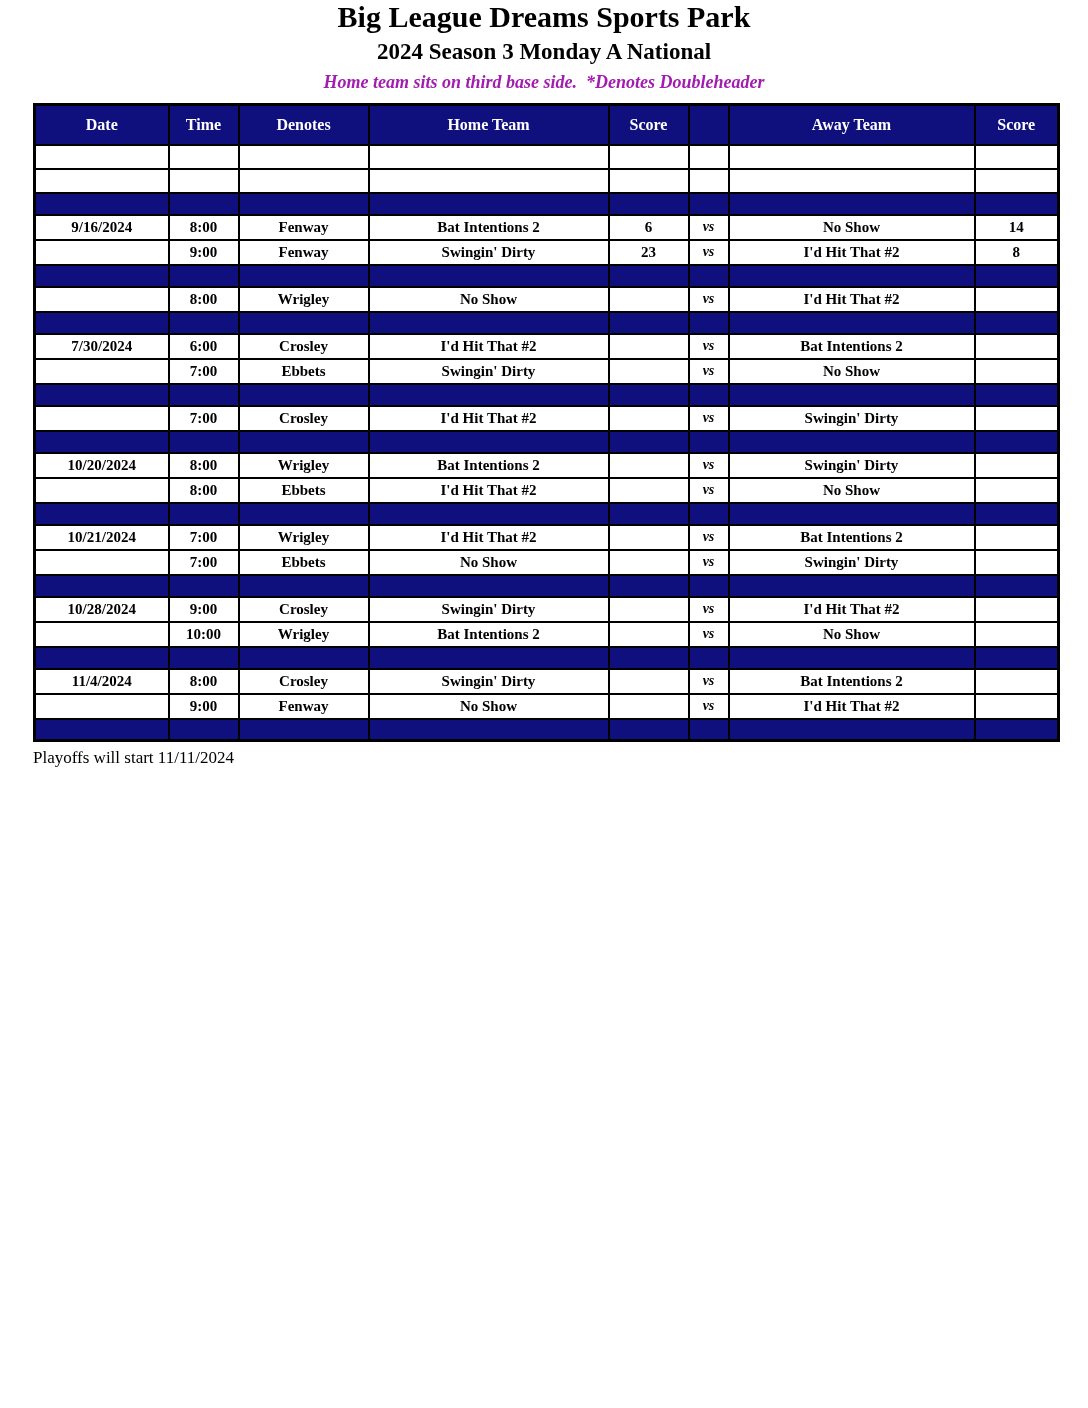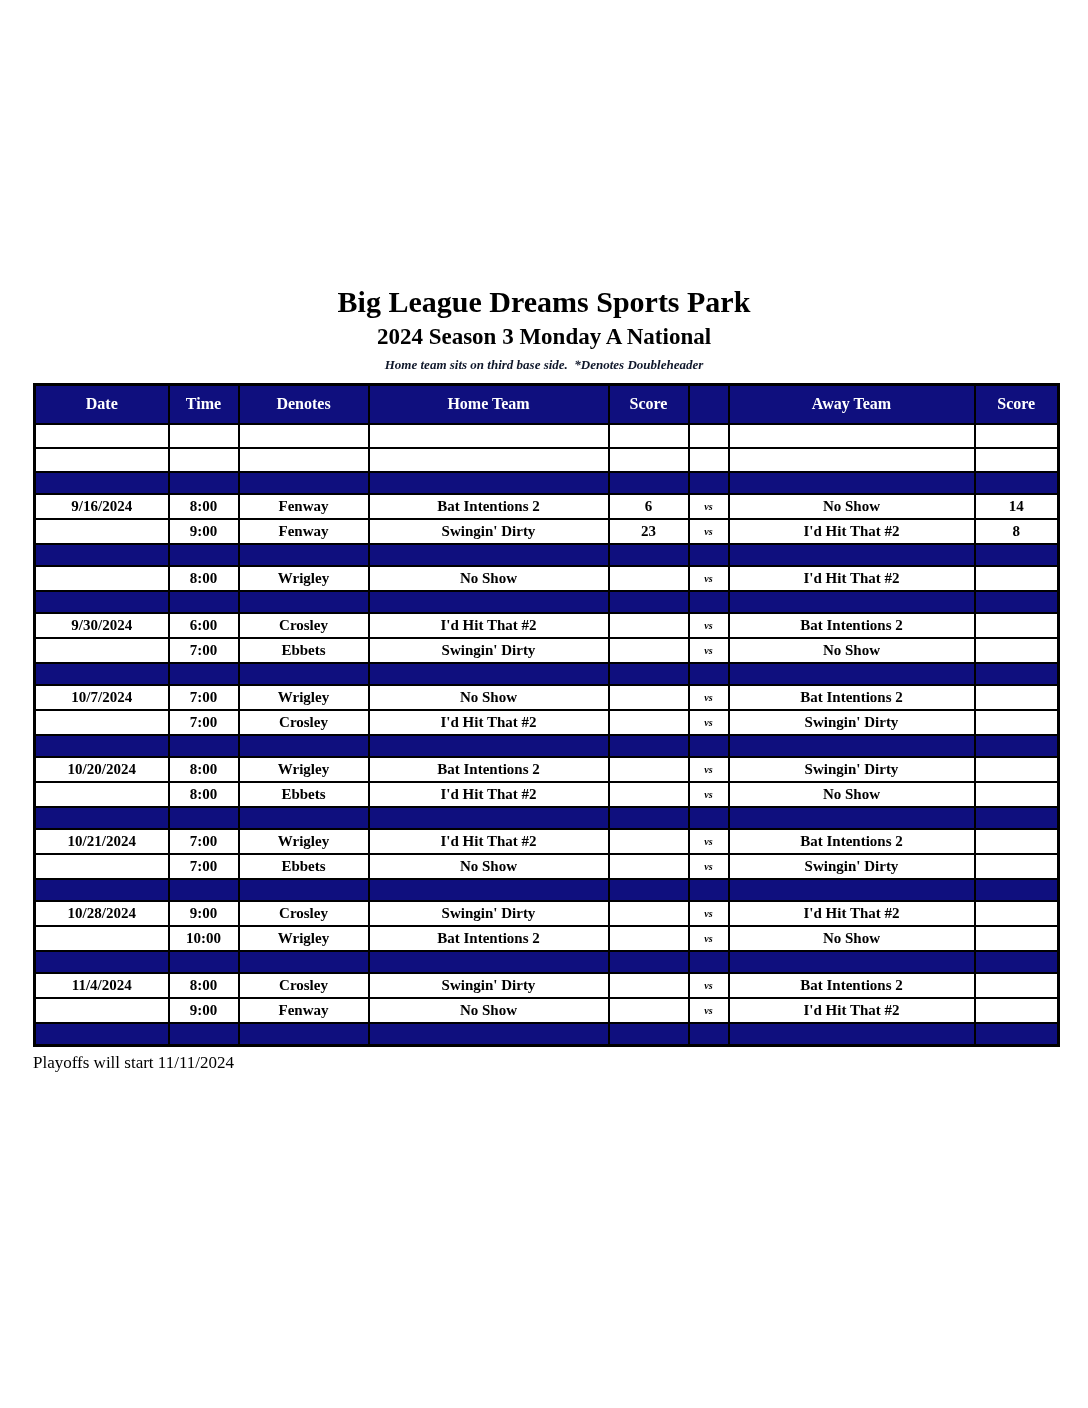--- a/index.html
+++ b/index.html
@@ -4,31 +4,31 @@
 <style>
   * { box-sizing: border-box; }
   html, body {
     margin: 0; padding: 0;
     width: 1088px; height: 1408px;
     background: #ffffff;
     font-family: "Liberation Serif", serif;
   }
   .page { width: 1088px; height: 1408px; position: relative; }
 
-  .title-block { padding-top: 285px; text-align: center; }
+  .title-block { text-align: center; }
   .title {
     font-size: 30px; font-weight: bold; color: #000;
     margin: 0; line-height: 1.1;
   }
   .subtitle {
     font-size: 23px; font-weight: bold; color: #000;
     margin: 6px 0 0 0; line-height: 1.1; font-family: Liberation Serif, serif;
   }
   .note {
-    font-size: 13px; font-weight: bold; font-style: italic; color: #0f172a;
+    font-size: 18px; font-weight: bold; font-style: italic; color: #a21caf;
     margin: 9px 0 0 0; line-height: 1.1;
   }
 
   table.schedule {
     border-collapse: collapse;
     table-layout: fixed;
     width: 1024px;
     margin: 10px 0 0 33px;
     border: 3px solid #000;
   }
@@ -45,21 +45,21 @@
   }
   .schedule th {
     background: #0F0F7E;
     color: #ffffff;
     height: 40px;
     font-size: 16px;
   }
   .schedule tr.empty td { height: 24px; background: #ffffff; }
   .schedule tr.separator td { height: 22px; background: #0F0F7E; }
   .schedule tr.game td { height: 25px; background: #ffffff; }
-  .schedule td.vs { font-style: italic; font-size: 10px; }
+  .schedule td.vs { font-style: italic; font-size: 14px; }
   .schedule td.hl { background: #FFFF00; }
 
   .col-date { width: 134px; }
   .col-time { width: 70px; }
   .col-replica { width: 130px; }
   .col-home { width: 240px; }
   .col-score1 { width: 80px; }
   .col-vs { width: 40px; }
   .col-away { width: 246px; }
   .col-score2 { width: 84px; }
@@ -179,21 +179,21 @@
           <td></td>
           <td></td>
           <td></td>
           <td></td>
           <td></td>
           <td class="vs"></td>
           <td></td>
           <td></td>
         </tr>
         <tr class="game">
-          <td>9/30/2024</td>
+          <td>7/30/2024</td>
           <td>6:00</td>
           <td>Crosley</td>
           <td>I'd Hit That #2</td>
           <td></td>
           <td class="vs">vs</td>
           <td>Bat Intentions 2</td>
           <td></td>
         </tr>
         <tr class="game">
           <td></td>
@@ -206,30 +206,20 @@
           <td></td>
         </tr>
         <tr class="separator">
           <td></td>
           <td></td>
           <td></td>
           <td></td>
           <td></td>
           <td class="vs"></td>
           <td></td>
-          <td></td>
-        </tr>
-        <tr class="game">
-          <td>10/7/2024</td>
-          <td>7:00</td>
-          <td>Wrigley</td>
-          <td>No Show</td>
-          <td></td>
-          <td class="vs">vs</td>
-          <td>Bat Intentions 2</td>
           <td></td>
         </tr>
         <tr class="game">
           <td></td>
           <td>7:00</td>
           <td>Crosley</td>
           <td>I'd Hit That #2</td>
           <td></td>
           <td class="vs">vs</td>
           <td>Swingin' Dirty</td>

